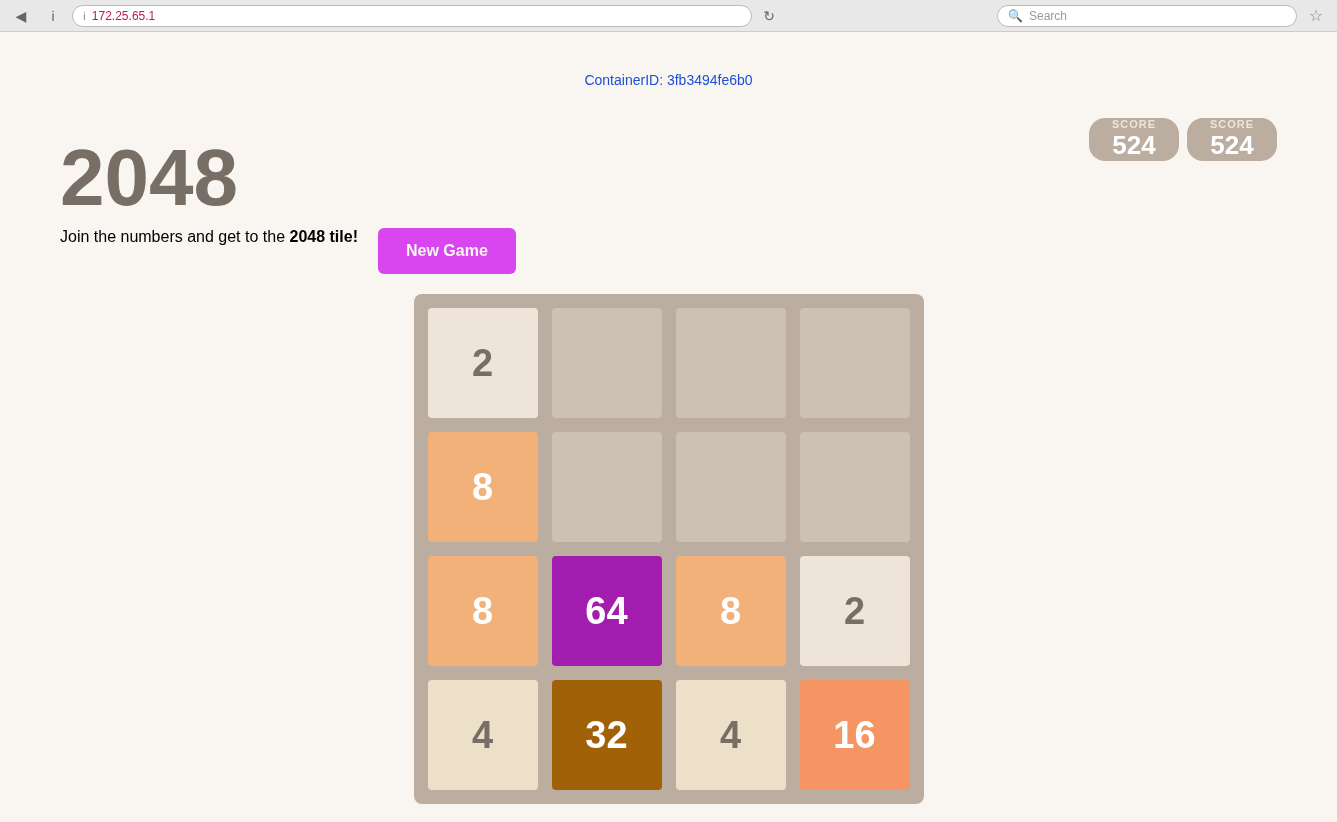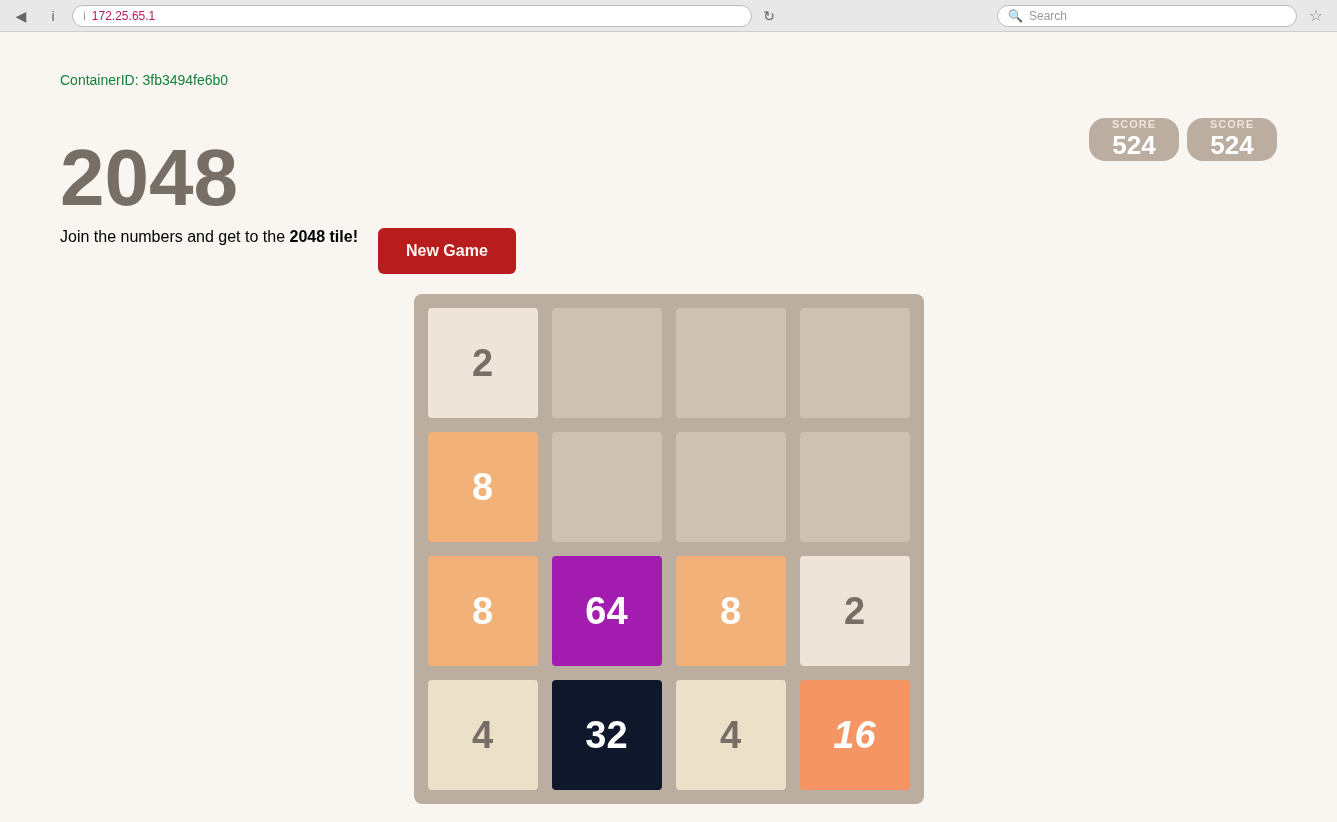--- a/index.html
+++ b/index.html
@@ -101,22 +101,23 @@
 
     
     .page-content {
       padding: 40px 60px;
       background: #f9f5f0;
       min-height: 790px;
     }
 
     .container-id {
       font-size: 14px;
-      color: #15803d;
+      color: #1d4ed8;
       margin-bottom: 0;
+      text-align: center;
     }
 
     .game-header {
       display: flex;
       align-items: flex-start;
       justify-content: space-between;
       margin-top: 30px;
     }
 
     .game-title {
@@ -157,21 +158,21 @@
 
     .score-box .value {
       font-size: 26px;
       font-weight: 700;
       color: white;
       display: block;
       line-height: 1.2;
     }
 
     .new-game-btn {
-      background: #b91c1c;
+      background: #d946ef;
       color: #f9f5f0;
       border: none;
       border-radius: 6px;
       padding: 14px 28px;
       font-size: 16px;
       font-weight: 700;
       cursor: pointer;
       margin-left: 20px;
     }
 
@@ -223,25 +224,24 @@
     }
 
     .tile-8 {
       background: #f2b179;
       color: white;
     }
 
     .tile-16 {
       background: #f59563;
       color: white;
-      font-style: italic;
     }
 
     .tile-32 {
-      background: #0f172a;
+      background: #a16207;
       color: white;
     }
 
     .tile-64 {
       background: #a21caf;
       color: white;
     }
   </style>
 </head>
 <body>

